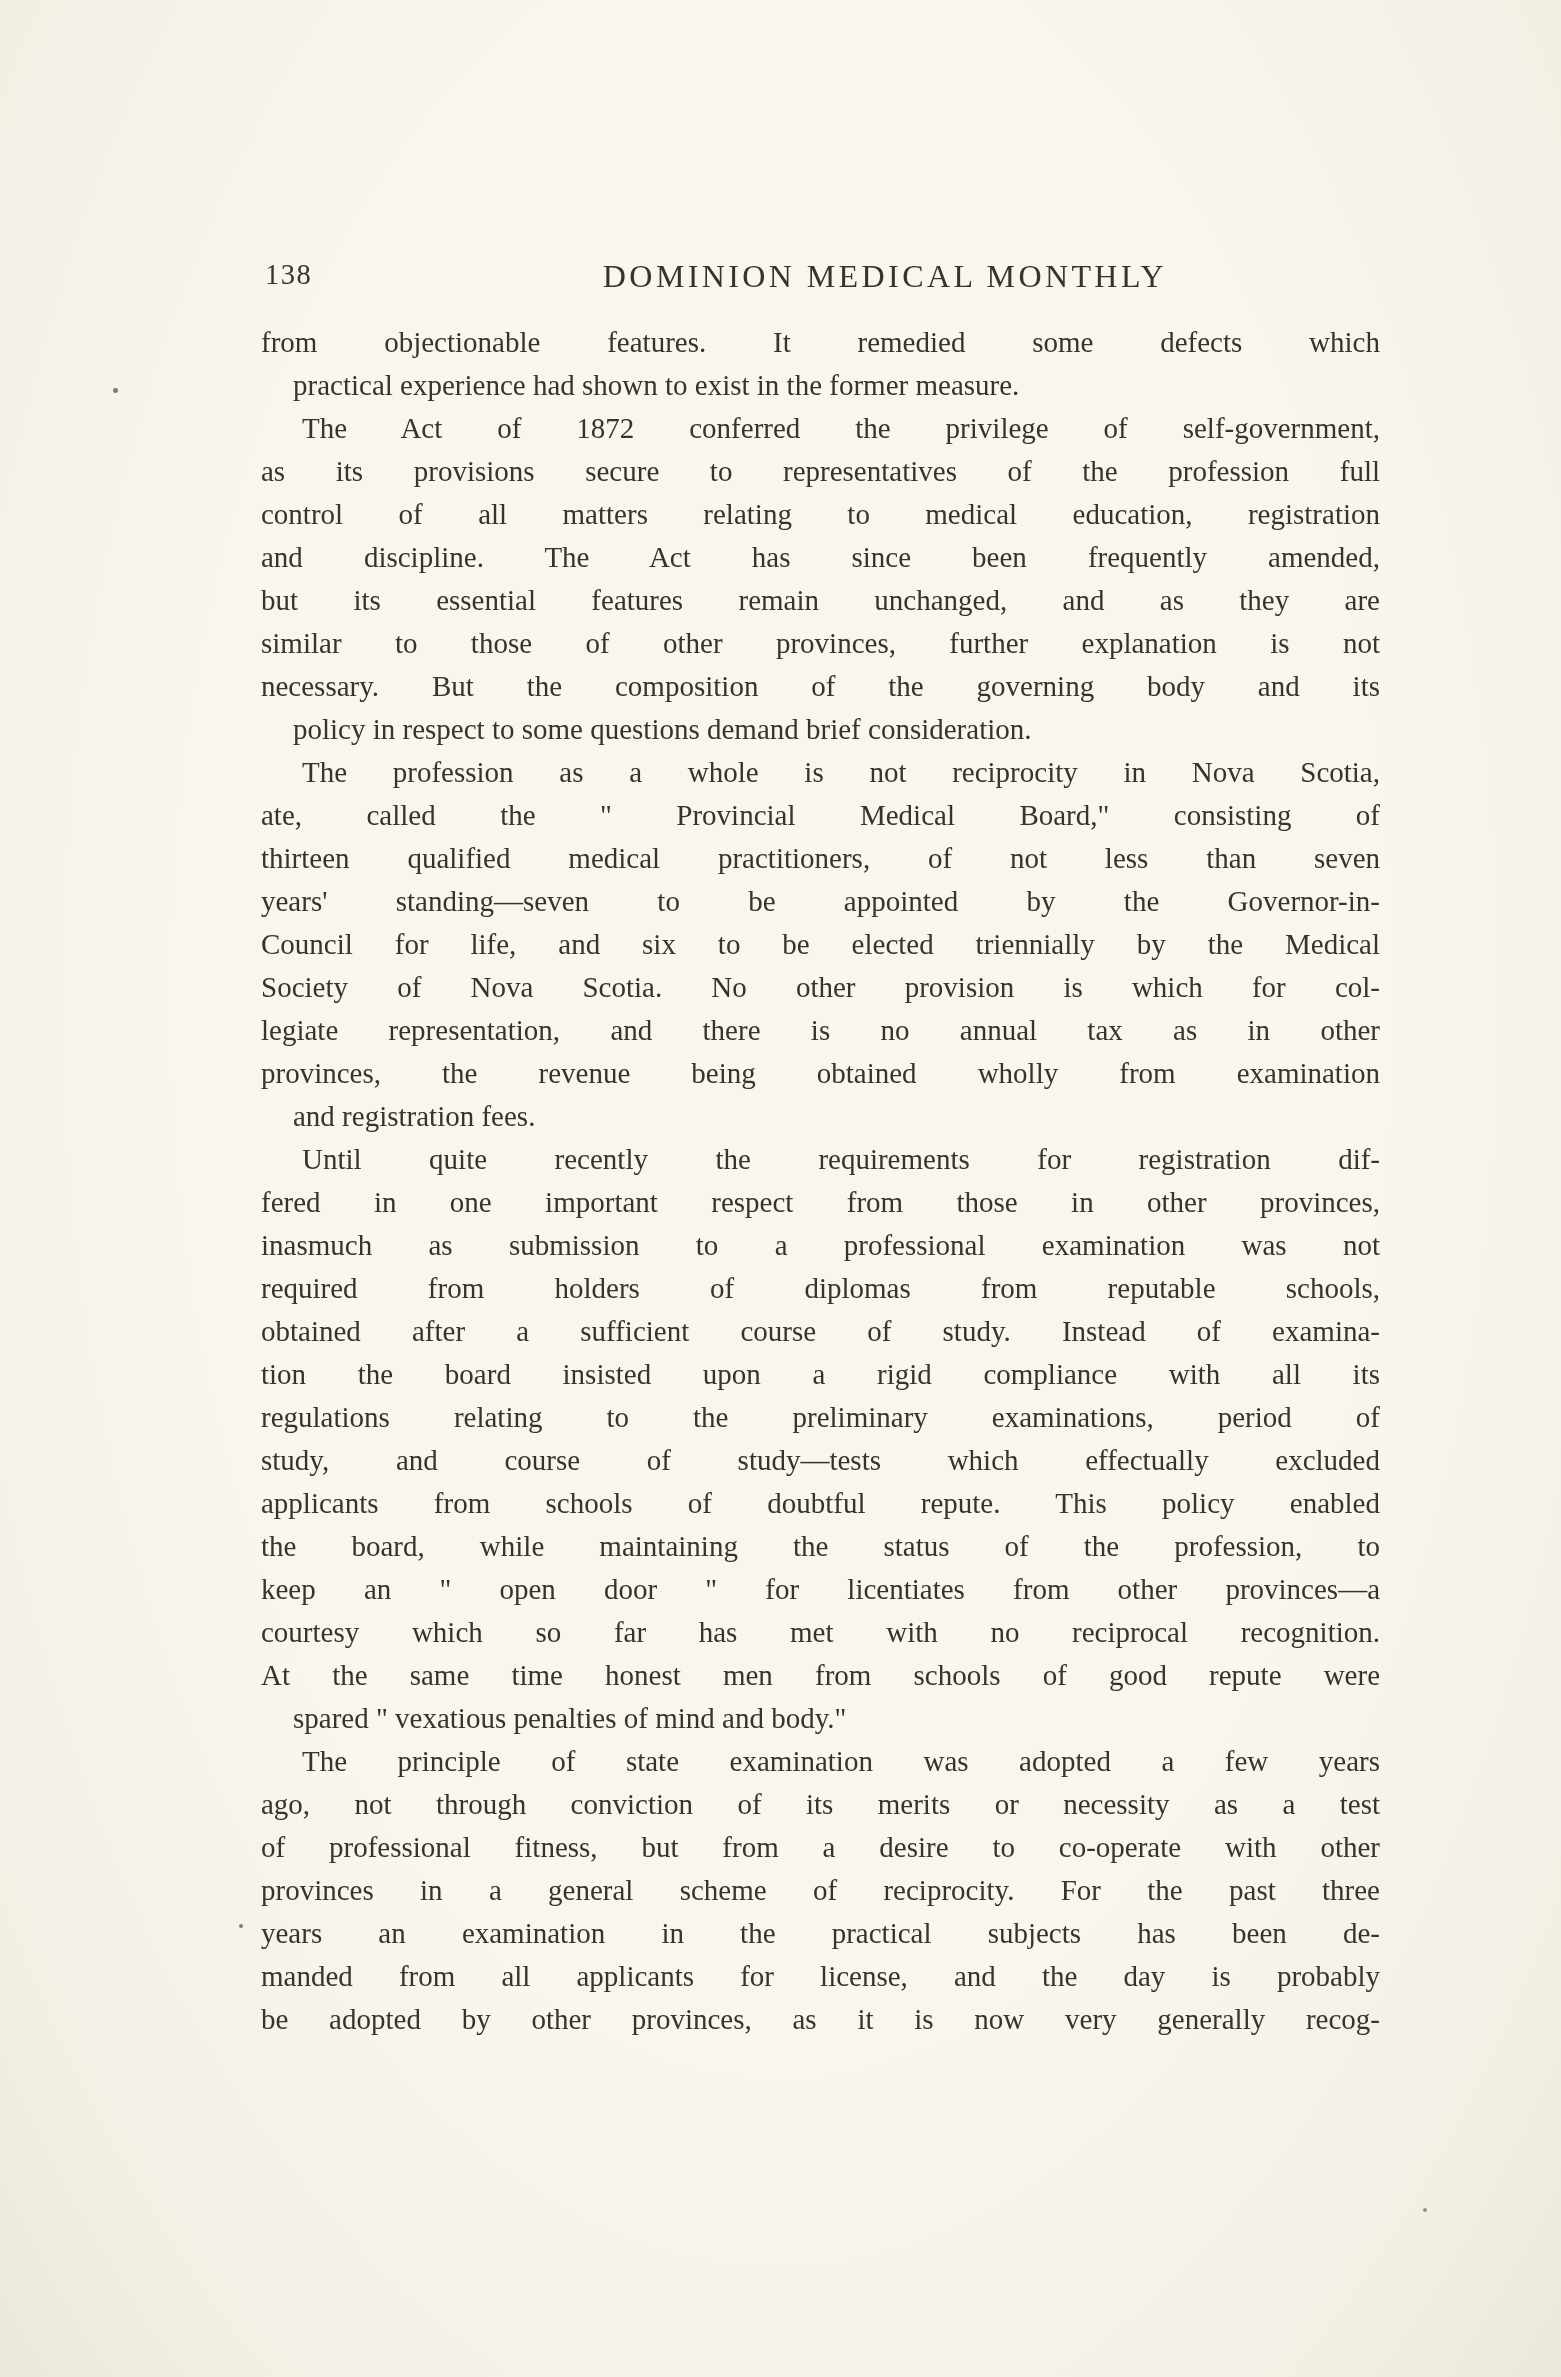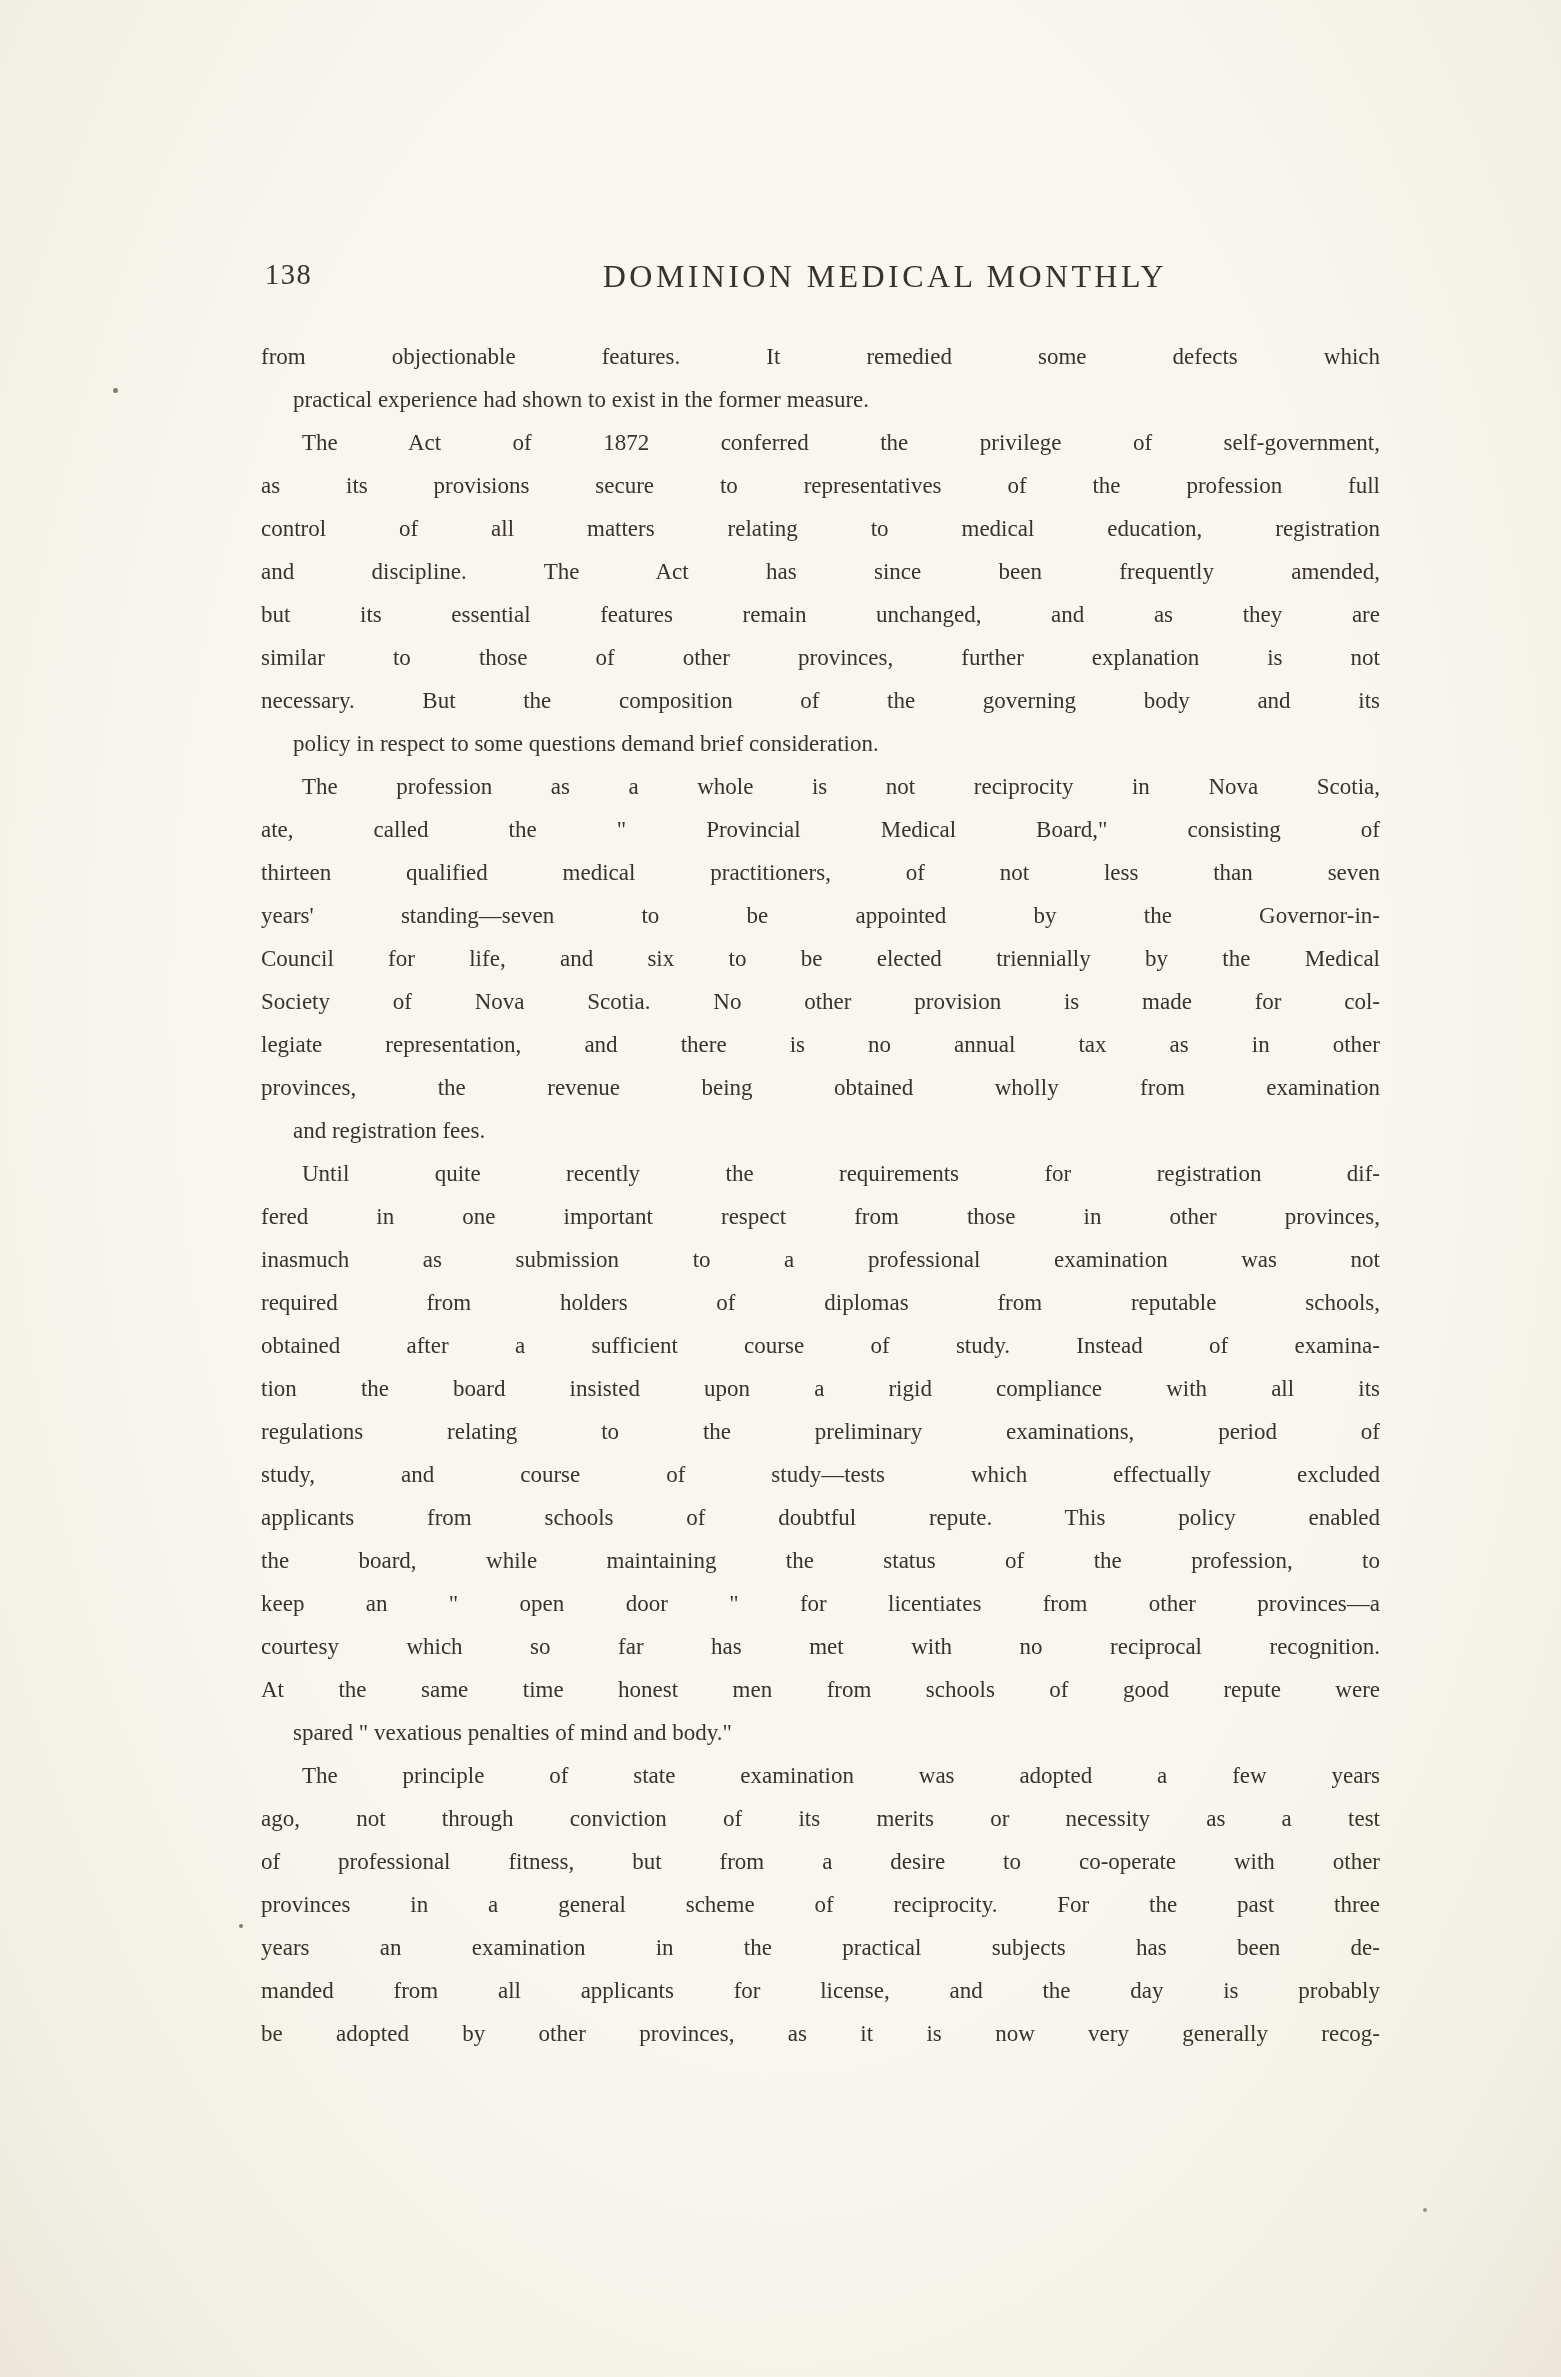--- a/index.html
+++ b/index.html
@@ -35,24 +35,24 @@
     position: absolute;
     left: 624px;
     transform: translateX(-50%);
     top: 0;
     font-size: 32px;
     letter-spacing: 3.4px;
     white-space: nowrap;
   }
   .body-text {
     position: absolute;
-    top: 335px;
+    top: 321px;
     left: 261px;
     width: 1119px;
-    font-size: 23px;
+    font-size: 29px;
     line-height: 43px;
   }
   .paragraph { margin: 0; }
   .line {
     text-align: justify;
     text-align-last: justify;
     white-space: nowrap;
   }
   .line.last {
     text-align-last: left;
@@ -98,21 +98,21 @@
         <div class="line">similar to those of other provinces, further explanation is not</div>
         <div class="line">necessary. But the composition of the governing body and its</div>
         <div class="line last">policy in respect to some questions demand brief consideration.</div>
       </div>
       <div class="paragraph indent">
         <div class="line first">The profession as a whole is not reciprocity in Nova Scotia,</div>
         <div class="line">ate, called the " Provincial Medical Board," consisting of</div>
         <div class="line">thirteen qualified medical practitioners, of not less than seven</div>
         <div class="line">years' standing—seven to be appointed by the Governor-in-</div>
         <div class="line">Council for life, and six to be elected triennially by the Medical</div>
-        <div class="line">Society of Nova Scotia. No other provision is made for col-</div>
+        <div class="line">Society of Nova Scotia. No other provision is which for col-</div>
         <div class="line">legiate representation, and there is no annual tax as in other</div>
         <div class="line">provinces, the revenue being obtained wholly from examination</div>
         <div class="line last">and registration fees.</div>
       </div>
       <div class="paragraph indent">
         <div class="line first">Until quite recently the requirements for registration dif-</div>
         <div class="line">fered in one important respect from those in other provinces,</div>
         <div class="line">inasmuch as submission to a professional examination was not</div>
         <div class="line">required from holders of diplomas from reputable schools,</div>
         <div class="line">obtained after a sufficient course of study. Instead of examina-</div>

